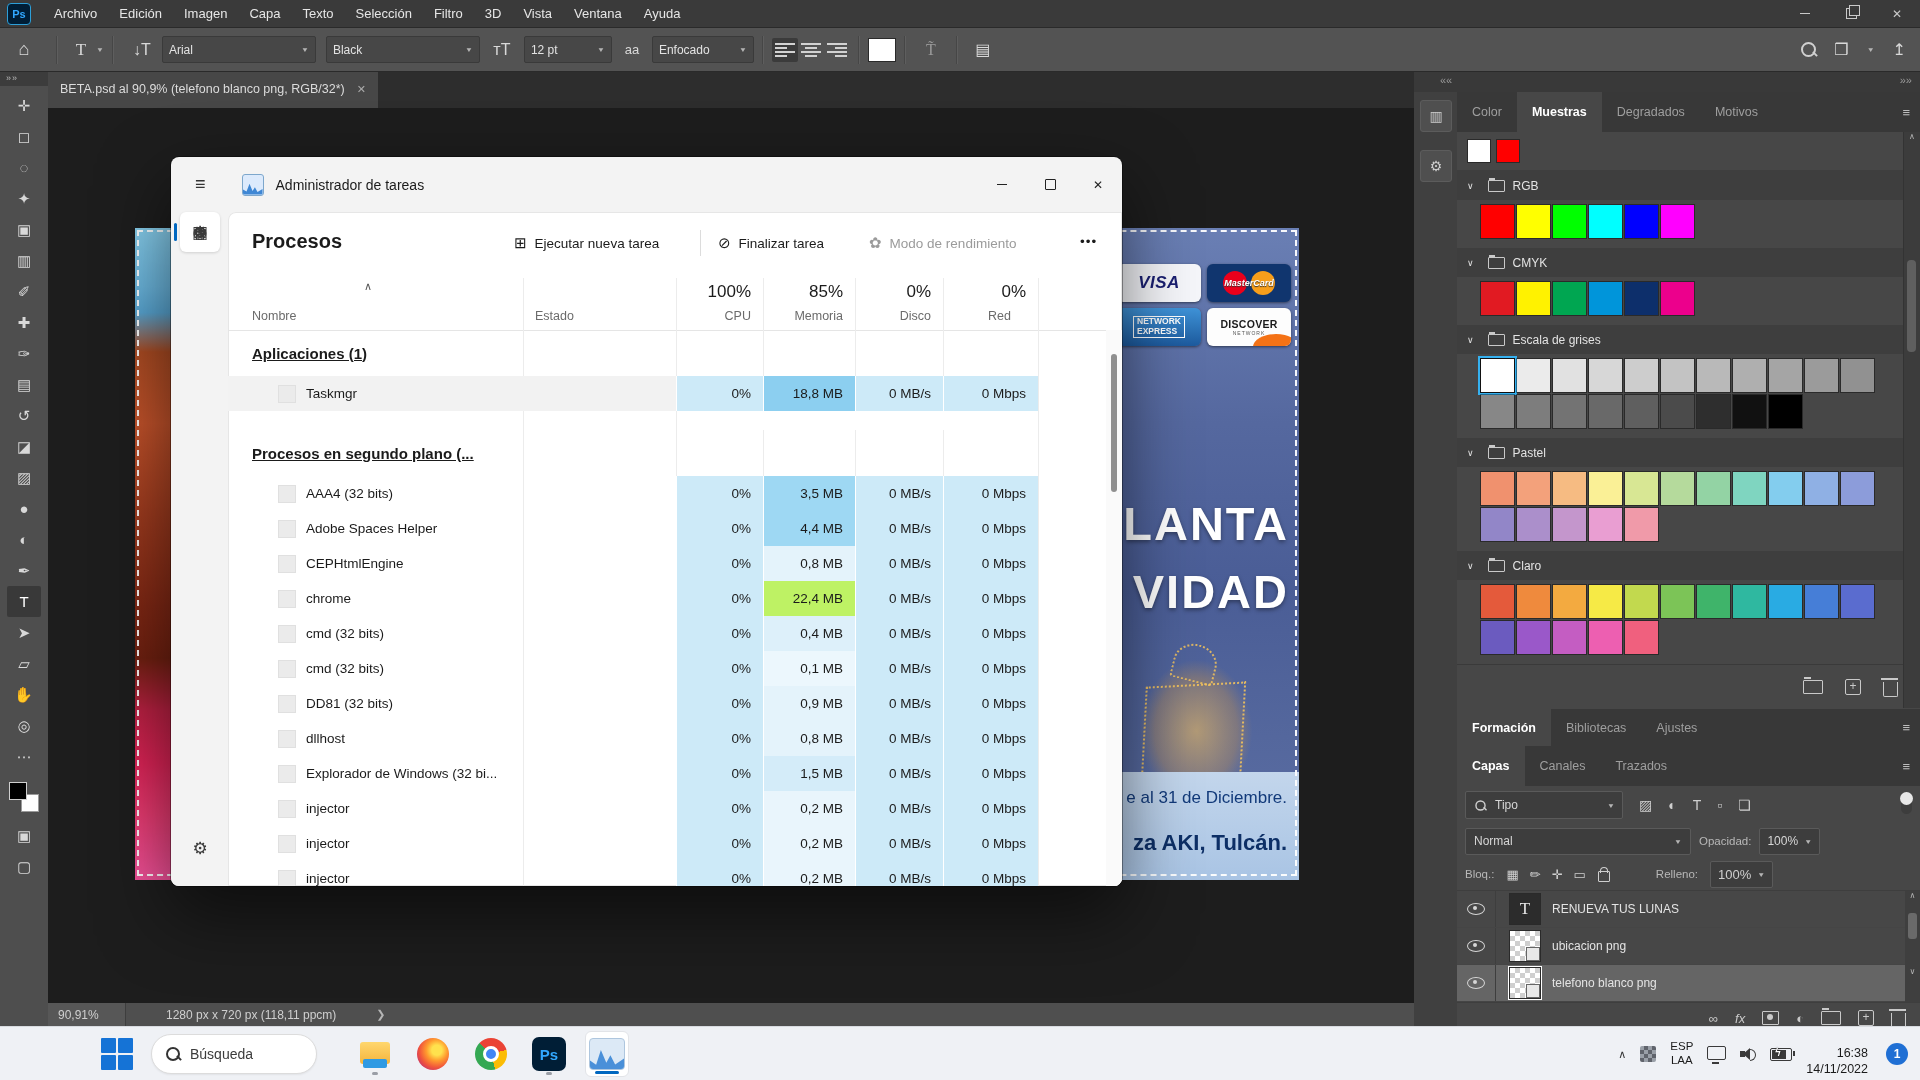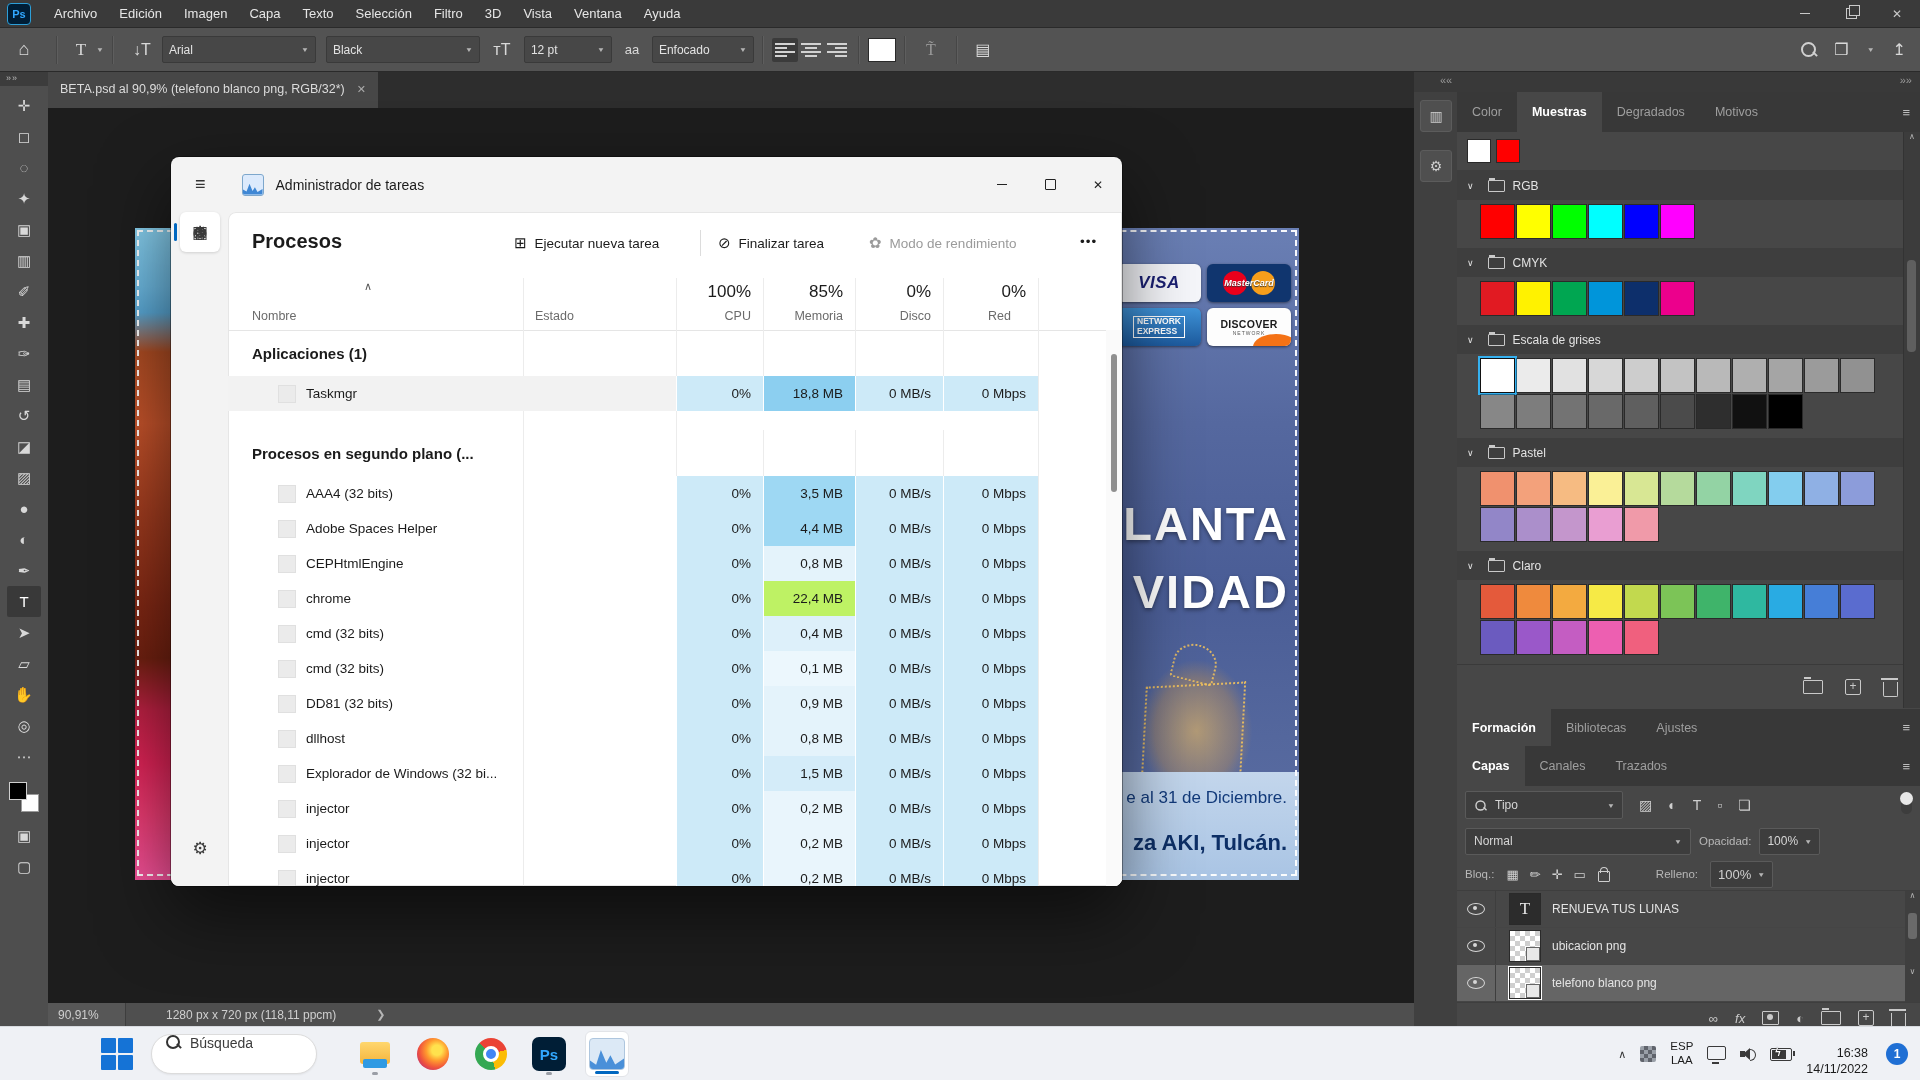--- a/index.html
+++ b/index.html
@@ -102,21 +102,21 @@
   .tm-row.is-group{height:46px;}
   .tm-row.gap{margin-top:19px;}
   .ncell{width:295px;display:flex;align-items:center;box-sizing:border-box;}
   .scell{width:153px;box-sizing:border-box;}
   .tm-cell{display:flex;align-items:center;justify-content:flex-end;padding-right:12px;box-sizing:border-box;font-size:13.5px;border-left:1px solid #fff;}
   .c-cpu{width:87px;background:#cdeaf8;}
   .c-mem{width:92px;background:#cdeaf8;}
   .c-dsk{width:88px;background:#cdeaf8;}
   .c-net{width:95px;background:#cdeaf8;}
   .tm-row.is-group .tm-cell{background:transparent !important;border-left:1px solid #ececec;}
-  .tm-row.is-group .gname{font-size:15px;font-weight:600;padding-left:24px;}
+  .tm-row.is-group .gname{font-size:15px;font-weight:600;padding-left:24px;text-decoration:underline;}
   .tm-row:not(.is-group) .gname{font-size:13.5px;padding-left:10px;}
   .picon{width:16px;height:16px;background:#ebebeb;border:1px solid #e0e0e0;margin-left:50px;}
   .tm-row.is-hover .ncell,.tm-row.is-hover .scell{background:#f2f2f2;}
   .tm-scroll{position:absolute;right:0;top:118px;width:16px;bottom:0;background:#fafafa;}
   .tm-thumb{position:absolute;left:5px;top:24px;width:6px;height:138px;border-radius:3px;background:#8f8f8f;}
   
   .dock{position:absolute;left:1414px;top:70px;width:506px;height:956px;background:#434343;z-index:8;font-size:12px;color:#d6d6d6;}
   .dock-head{position:absolute;left:0;top:0;width:100%;height:22px;background:#393939;color:#9a9a9a;font-size:11px;}
   .dock-strip{position:absolute;left:0;top:22px;width:43px;bottom:0;background:#404040;}
   .strip-btn{position:absolute;left:6px;width:30px;height:30px;background:#4f4f4f;border:1px solid #5c5c5c;border-radius:3px;display:flex;align-items:center;justify-content:center;color:#cfcfcf;font-size:14px;}
@@ -177,21 +177,21 @@
   
   .statusbar{position:absolute;left:48px;top:1003px;width:1366px;height:23px;background:#4f4f4f;display:flex;align-items:center;color:#cfcfcf;font-size:12px;z-index:6;}
   .zoombox{width:78px;height:100%;background:#575757;border-right:1px solid #3e3e3e;display:flex;align-items:center;padding-left:10px;box-sizing:border-box;}
   .docinfo{margin-left:40px;}
   .sb-chv{margin-left:40px;color:#b5b5b5;font-size:11px;}
   
   .taskbar{position:absolute;left:0;top:1026px;width:1920px;height:54px;background:#eff1f5;border-top:1px solid #d8dbe0;z-index:40;display:flex;align-items:center;}
   .tb-left{display:flex;align-items:center;gap:12px;margin-left:95px;}
   .start{width:34px;height:34px;display:grid;grid-template-columns:15px 15px;grid-gap:2px;padding:1px;align-content:center;justify-content:center;}
   .start div{width:15px;height:15px;background:#1573d6;border-radius:1px;}
-  .searchpill{width:150px;height:38px;background:#fff;border:1px solid #dcdcdc;border-radius:20px;display:flex;gap:10px;padding-left:14px;color:#3c3c3c;font-size:14px;box-shadow:0 1px 2px rgba(0,0,0,.06);}
+  .searchpill{width:150px;height:38px;background:#fff;border:1px solid #dcdcdc;border-radius:20px;display:flex;align-items:center;gap:10px;padding-left:14px;color:#3c3c3c;font-size:14px;box-shadow:0 1px 2px rgba(0,0,0,.06);}
   .mag2{width:10px;height:10px;border:2px solid #333;border-radius:50%;position:relative;}
   .mag2::after{content:"";position:absolute;left:8px;top:8px;width:6px;height:2px;background:#333;transform:rotate(45deg);}
   .app{width:44px;height:46px;position:relative;display:flex;align-items:center;justify-content:center;}
   .app .dot{position:absolute;bottom:2px;left:50%;transform:translateX(-50%);width:6px;height:3px;border-radius:2px;background:#9a9ea6;display:none;}
   .app.running .dot{display:block;}
   .app.active{background:#fff;border:1px solid #e2e4e8;border-radius:6px;box-sizing:border-box;}
   .app.active .dot{display:block;width:24px;background:#0067c0;}
   .app[data-kind="explorer"] .ic{width:30px;height:24px;position:relative;}
   .app[data-kind="explorer"] .ic::before{content:"";position:absolute;left:0;top:0;width:30px;height:22px;background:linear-gradient(180deg,#ffd76e,#f5b43c);border-radius:3px;}
   .app[data-kind="explorer"] .ic::after{content:"";position:absolute;left:3px;bottom:-2px;width:24px;height:9px;background:#2f9ae3;border-radius:2px;}

